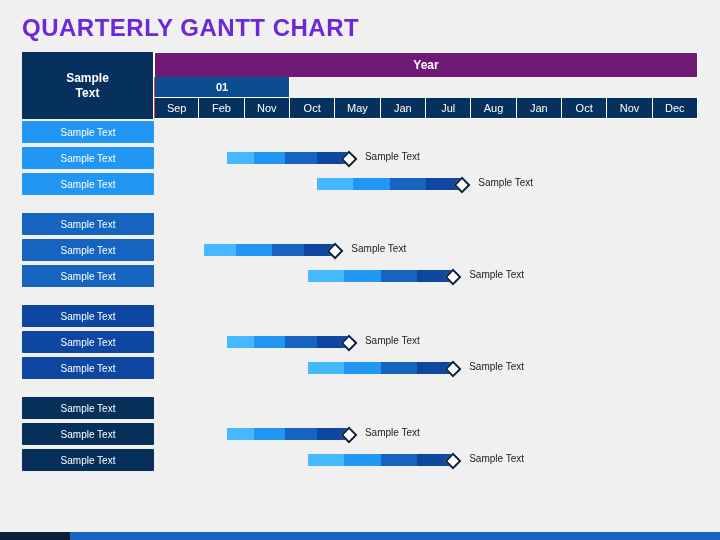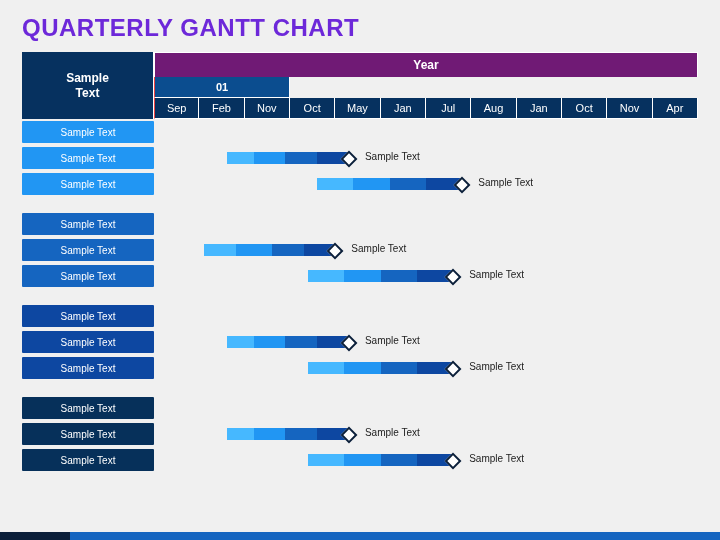--- a/index.html
+++ b/index.html
@@ -191,21 +191,21 @@
           <div>Feb</div>
           <div>Nov</div>
           <div>Oct</div>
           <div>May</div>
           <div>Jan</div>
           <div>Jul</div>
           <div>Aug</div>
           <div>Jan</div>
           <div>Oct</div>
           <div>Nov</div>
-          <div>Apr</div>
+          <div>Dec</div>
         </div>
     </div>
   </div>
 
   <div class="body">
     <div class="tasks" id="tasks">
         <div class="group">
           <div class="task-row">
             <div class="task-label c1">Sample Text</div>
           </div>

